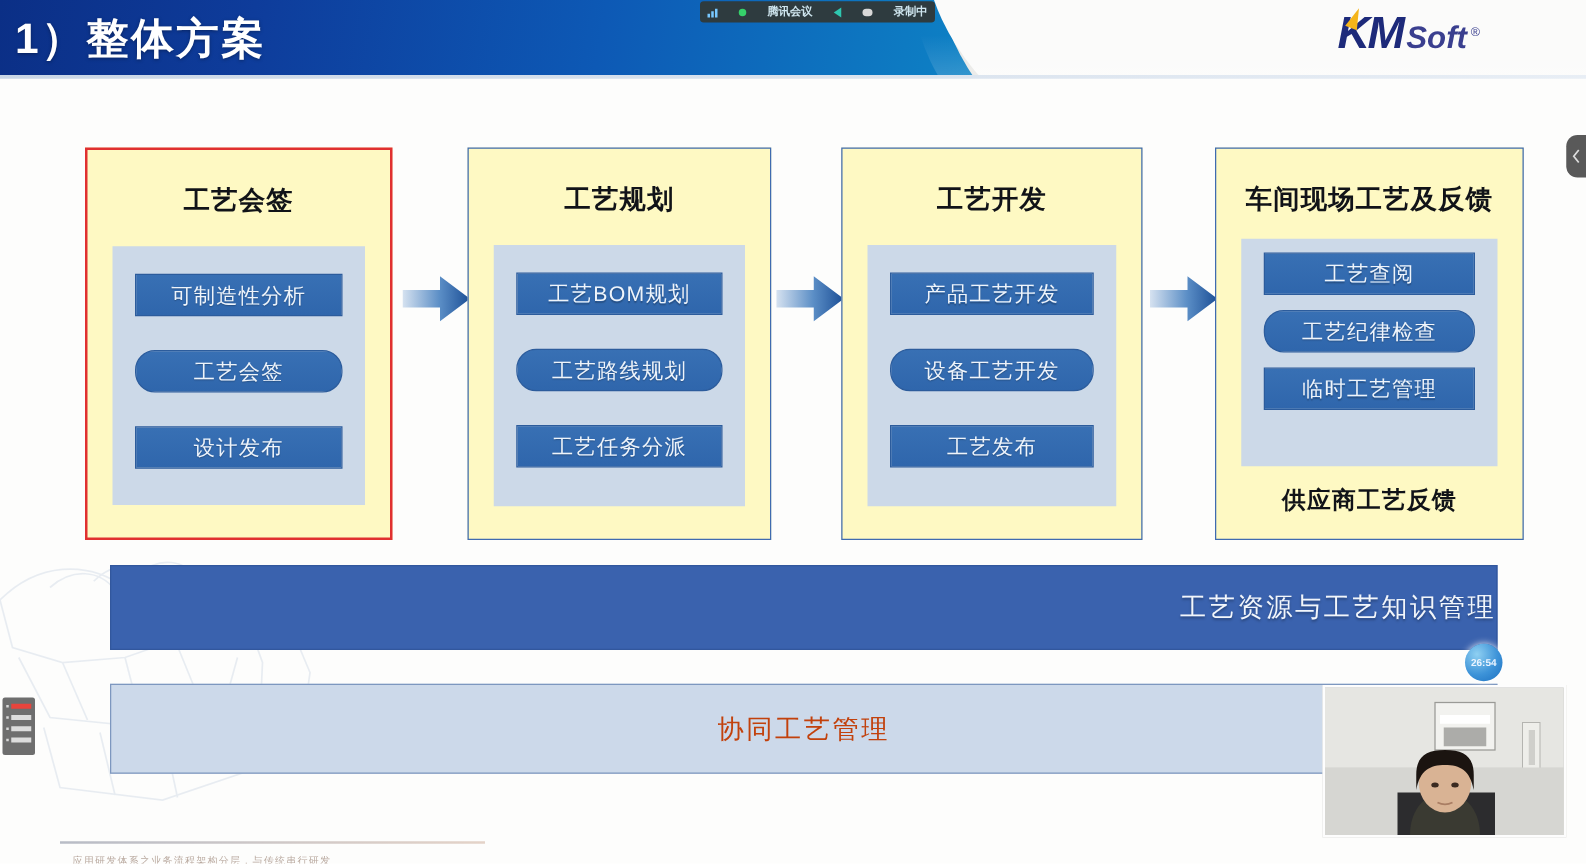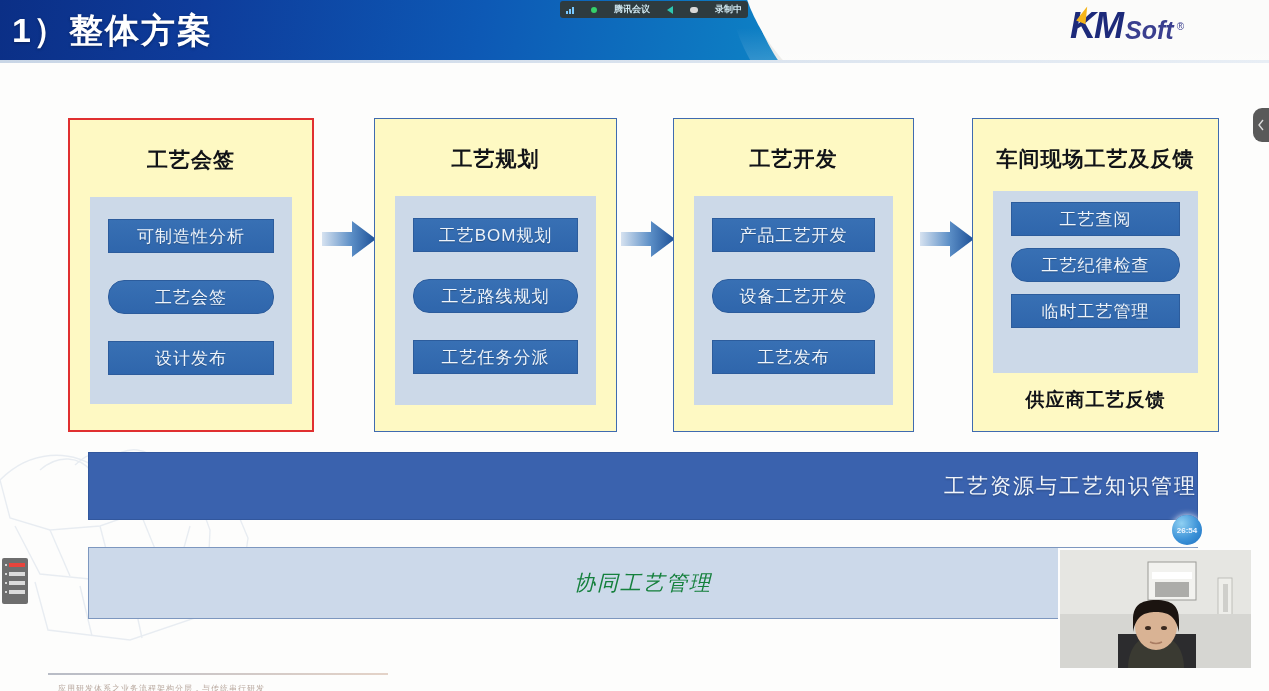--- a/index.html
+++ b/index.html
@@ -140,21 +140,21 @@
   #bar-resource span {
     font-size:21px; color:#f2f6fb; letter-spacing:2px; font-weight:500;
     text-shadow:0 1px 2px rgba(0,0,0,.3);
   }
   #bar-collab {
     position:absolute; left:88px; top:547px; width:1110px; height:72px;
     background:#ccd9ea; border:1.5px solid #7d97bf;
     display:flex; align-items:center; justify-content:center;
   }
   #bar-collab span {
-    font-size:21px; color:#15803d; letter-spacing:2px;font-style:italic;
+    font-size:21px; color:#c2410c; letter-spacing:2px;
   }
 
   
   #timer-badge {
     position:absolute; left:1172px; top:515px; width:30px; height:30px;
     border-radius:50%;
     background:radial-gradient(circle at 32% 28%,#8fd0f2 0%,#3d93d8 55%,#1b6fc0 100%);
     box-shadow:0 0 6px rgba(255,255,255,.9);
     display:flex; align-items:center; justify-content:center;
     font-size:8px; color:#eaf4ff; font-weight:bold;

